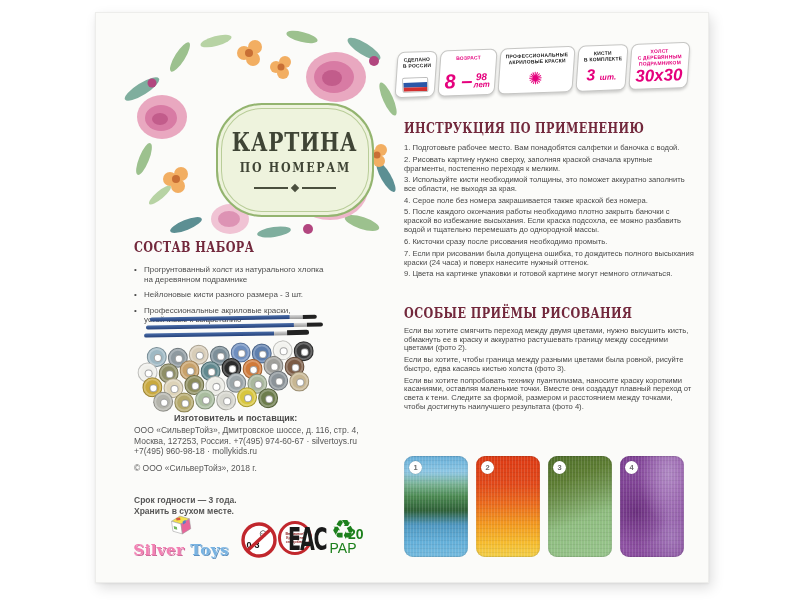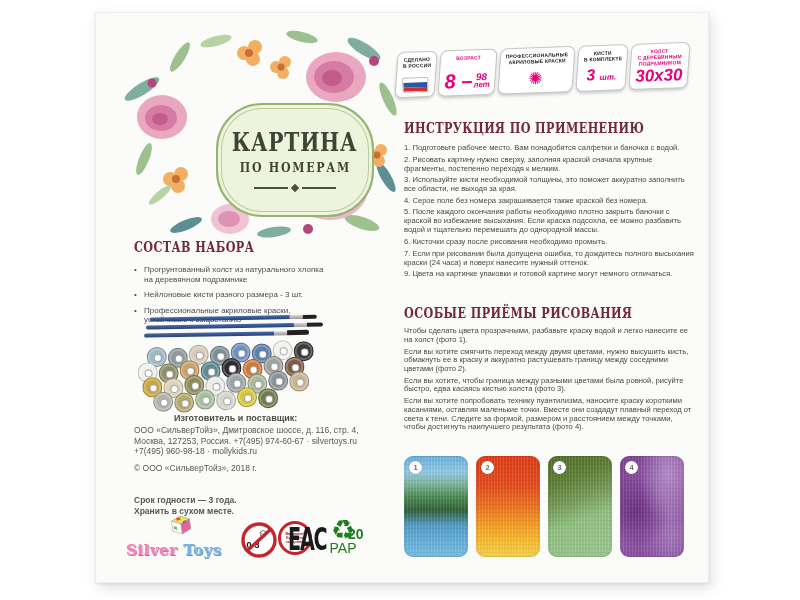--- a/index.html
+++ b/index.html
@@ -54,21 +54,21 @@
   .manu { position:absolute; left:38px; top:400px; width:280px; color:#565656; }
   .manu .lbl { font-size:9px; font-weight:bold; color:#4a4a4a; margin-bottom:2px;padding-left:40px; }
   .manu div.line { font-size:8.5px; line-height:10.5px; }
   .cert { position:absolute; left:38px; top:450px; }
   .cert div { font-size:8.5px; line-height:10.5px; color:#565656; }
   .shelf { position:absolute; left:38px; top:482px; }
   .shelf div { font-size:8.5px; line-height:10.5px; color:#565656; font-weight:bold; }
 
   
   .logos { position:absolute; left:30px; top:498px; width:280px; height:62px; }
-  .brandlogo { position:absolute; left:0; top:0; width:110px; height:60px; }
+  .brandlogo { position:absolute; left:0; top:0; width:110px; height:60px; text-align:center; }
   .cube { position:absolute; left:42px; top:0; width:26px; height:26px; }
   .brandname { position:absolute; left:0; top:30px; width:110px; font-family:"DejaVu Serif", serif;
                font-weight:bold; font-size:15px; letter-spacing:.5px; }
   .brandname .w1 { color:#f27fb2; text-shadow:0 0 1px #fff, 1px 1px 0 #c75f92; }
   .brandname .w2 { color:#78b3e2; text-shadow:0 0 1px #fff, 1px 1px 0 #4f86b8; }
 
   .sign { position:absolute; top:10px; }
   .eac { position:absolute; left:162px; top:12px; font-family:"DejaVu Sans", sans-serif;
          font-weight:bold; font-size:32px; color:#1a1a1a; transform:scaleX(.6);
          transform-origin:left center; letter-spacing:-2px; line-height:32px; }
@@ -441,21 +441,20 @@
       <li>4. Серое поле без номера закрашивается также краской без номера.</li>
       <li>5. После каждого окончания работы необходимо плотно закрыть баночки с краской во избежание высыхания. Если краска подсохла, ее можно разбавить водой и тщательно перемешать до однородной массы.</li>
       <li>6. Кисточки сразу после рисования необходимо промыть.</li>
       <li>7. Если при рисовании была допущена ошибка, то дождитесь полного высыхания краски (24 часа) и поверх нанесите нужный оттенок.</li>
       <li>9. Цвета на картинке упаковки и готовой картине могут немного отличаться.</li>
     </ol>
 
   <div class="tech-heading h-serif">ОСОБЫЕ ПРИЁМЫ РИСОВАНИЯ</div>
   <div class="tech-list">
 
-  <p>Чтобы сделать цвета прозрачными, разбавьте краску водой и легко нанесите ее на холст (фото 1).</p>
       <p>Если вы хотите смягчить переход между двумя цветами, нужно высушить кисть, обмакнуть ее в краску и аккуратно растушевать границу между соседними цветами (фото 2).</p>
       <p>Если вы хотите, чтобы граница между разными цветами была ровной, рисуйте быстро, едва касаясь кистью холста (фото 3).</p>
       <p>Если вы хотите попробовать технику пуантилизма, наносите краску короткими касаниями, оставляя маленькие точки. Вместе они создадут плавный переход от света к тени. Следите за формой, размером и расстоянием между точками, чтобы достигнуть наилучшего результата (фото 4).</p>
     </div>
 
   <div class="photos">
     <div class="photo sw1">
       <div class="numc">1</div>
       </div>
     <div class="photo sw2">

